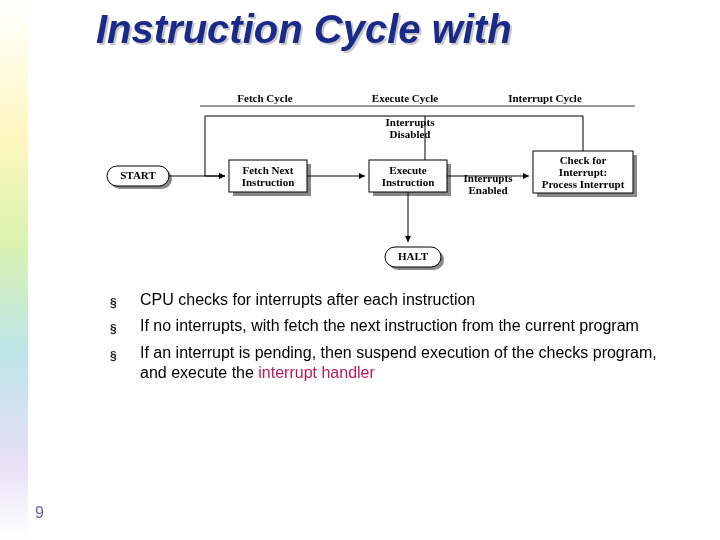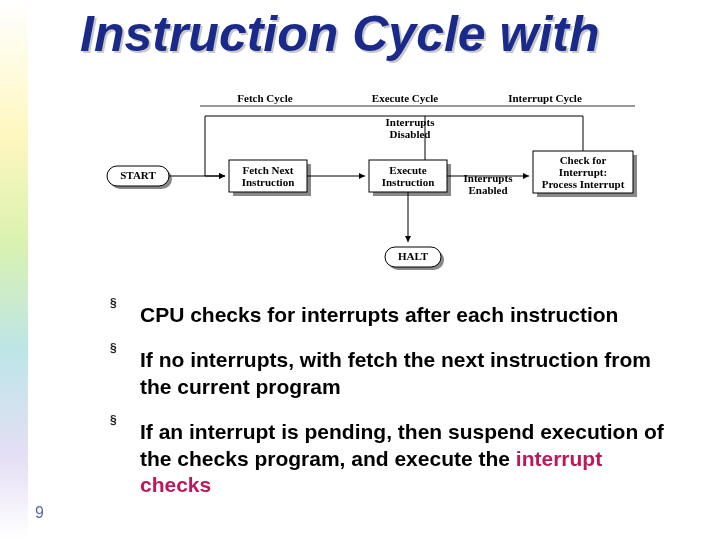--- a/index.html
+++ b/index.html
@@ -21,23 +21,23 @@
     background: linear-gradient(to bottom,
       #ffffff 0%,
       #fff7c0 25%,
       #d9f2b0 45%,
       #bde5e8 65%,
       #e6dff5 85%,
       #ffffff 100%);
   }
   .title {
     position: absolute;
-    left: 80px;
+    left: 96px;
     top: 8px;
-    font-size: 50px;
+    font-size: 40px;
     font-weight: bold;
     font-style: italic;
     line-height: 1.05;
     color: #1a2a8a;
     text-shadow: 2px 2px 0 #c8c8c8;
     font-family: Arial, Helvetica, sans-serif;
   }
   .diagram {
     position: absolute;
     left: 105px;
@@ -75,25 +75,24 @@
     width: 30px;
     flex: 0 0 30px;
     text-align: left;
     font-size: 12px;
     padding-top: 6px;
     color: #222;
     font-weight: bold;
   }
   .bullets .txt {
     flex: 1;
-    font-size: 21px;
-    font-weight: bold;
+    font-size: 16px;
+    font-weight: normal;
     color: #000;
     line-height: 1.28;
-    margin-top: 12px;
   }
   .bullets .txt .hl {
     color: #be185d;
   }
   .page-num {
     position: absolute;
     left: 35px;
     bottom: 18px;
     font-size: 16px;
     color: #5b6b9e;
@@ -175,18 +174,18 @@
     <div class="mark">§</div>
     <div class="txt">CPU checks for interrupts after each instruction</div>
   </div>
   <div class="row">
     <div class="mark">§</div>
     <div class="txt">If no interrupts, with fetch the next instruction from the current program</div>
   </div>
   <div class="row">
     <div class="mark">§</div>
     <div class="txt">
-      <span>If an interrupt is pending, then suspend execution of the checks program, and execute the </span><span class="hl">interrupt</span><span> </span><span class="hl">checks</span>
+      <span>If an interrupt is pending, then suspend execution of the checks program, and execute the </span><span class="hl">interrupt</span><span> </span><span class="hl">handler</span>
     </div>
   </div>
 </div>
 
 <div class="page-num">9</div>
 
 </body></html>

